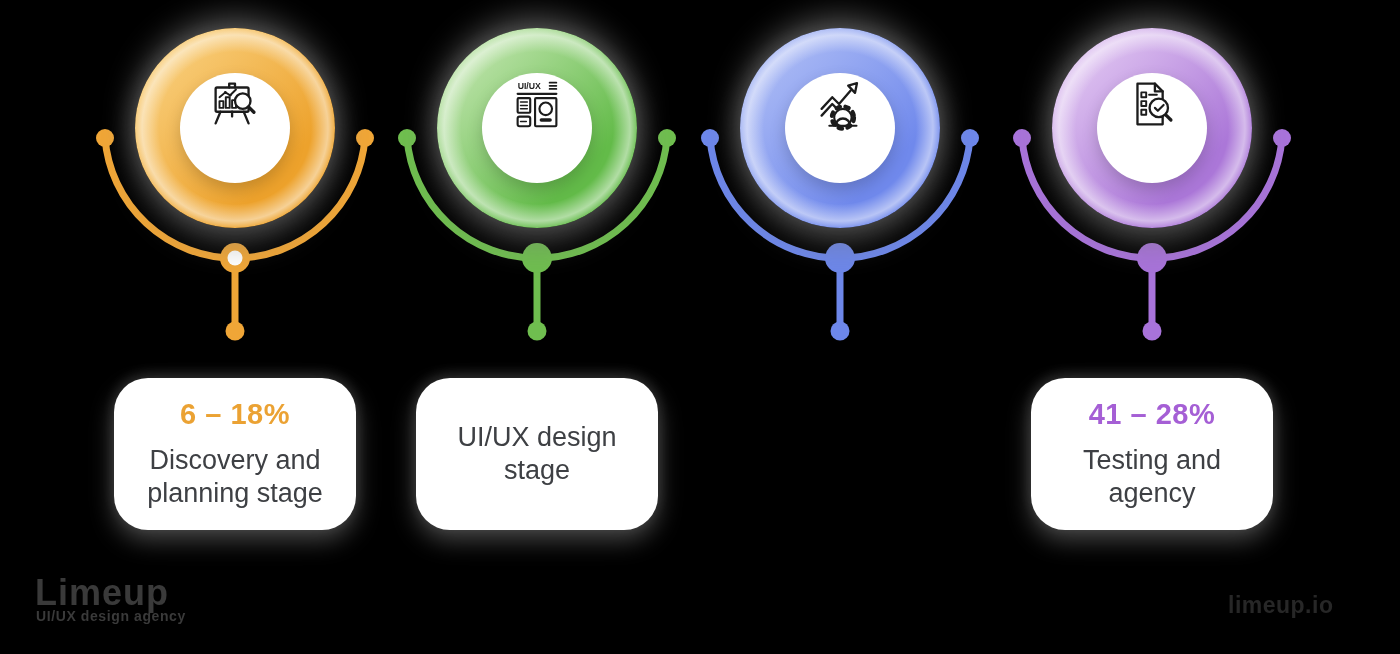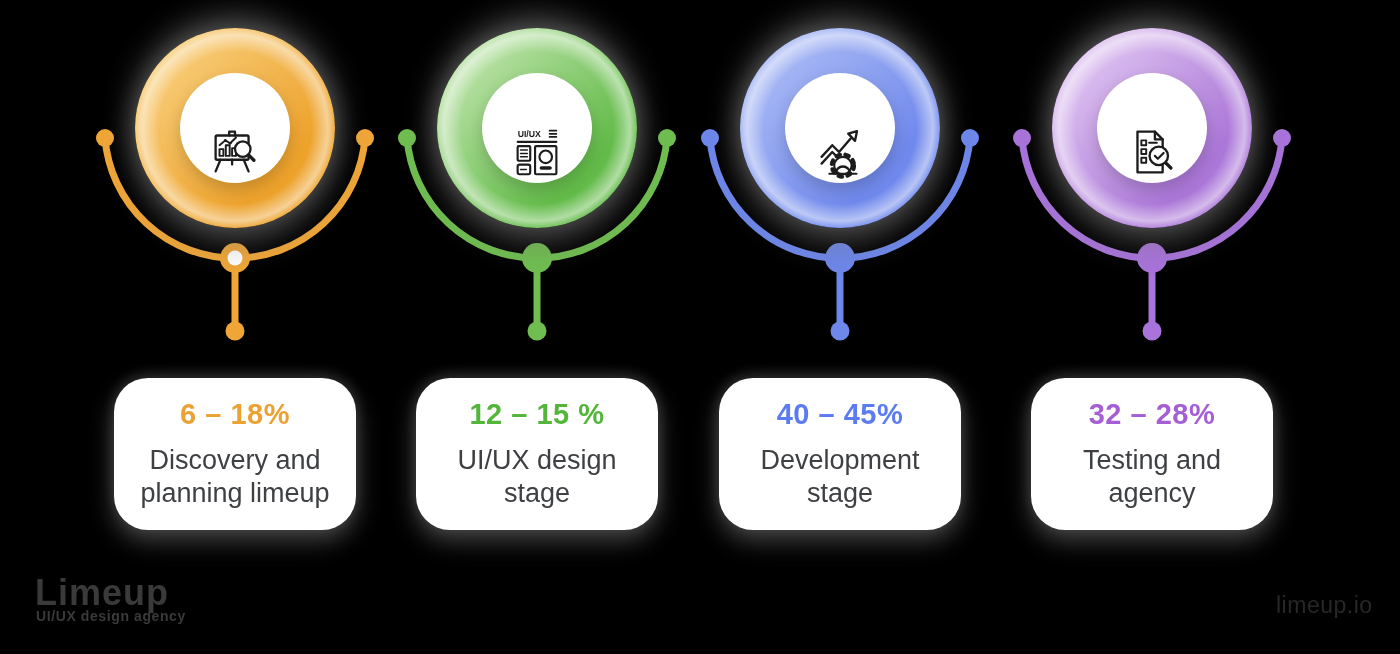--- a/index.html
+++ b/index.html
@@ -17,21 +17,21 @@
   .big-circle{
     position:absolute; left:calc(var(--cx) - 100px); top:28px;
     width:200px; height:200px; border-radius:50%;
     background:
       radial-gradient(closest-side, rgba(255,255,255,0) 76%, rgba(255,255,255,.5) 93%, rgba(255,255,255,.12) 100%),
       linear-gradient(135deg, var(--light) 0%, var(--main) 72%);
     box-shadow: 0 -10px 32px rgba(255,255,255,.33), 0 16px 32px rgba(115,115,115,.48);
   }
   .inner-circle{
     position:absolute; inset:45px; background:#fff; border-radius:50%;
-    display:flex; align-items:flex-end; justify-content:center;
+    display:flex; align-items:flex-start; justify-content:center;
     box-shadow: 0 7px 16px rgba(0,0,0,.18);
   }
   .icon{width:62px; height:62px;}
 
   .card{
     position:absolute; left:calc(var(--cx) - 121px); top:378px;
     width:242px; height:152px; background:#ffffff; border-radius:34px;
     box-shadow: 0 10px 24px rgba(128,128,128,.55), 0 -4px 14px rgba(128,128,128,.28);
     display:flex; flex-direction:column; align-items:center; justify-content:center;
     gap:13px; text-align:center; padding:4px 8px; box-sizing:border-box;
@@ -42,21 +42,21 @@
   .logo{
     position:absolute; left:35px; top:572px;
     font-size:36px; font-weight:700; color:#3a3a3a; letter-spacing:1px;
   }
   .tagline{
     position:absolute; left:36px; top:608px;
     font-size:14px; font-weight:600; color:#3a3a3a; letter-spacing:.6px;
   }
   .watermark{
     position:absolute; left:1228px; top:592px;
-    font-size:23px; font-weight:400; color:#272727; letter-spacing:.5px;margin-left:48px;
+    font-size:23px; font-weight:700; color:#272727; letter-spacing:.5px;
   }
 </style>
 </head>
 <body>
 
 <div class="canvas">
 
   <div class="stage s0" style="--main: #eda22c; --light: #fbd88d; --arc: #f0a637; --pct: #eba233;">
     <svg class="connector" viewBox="0 0 300 226">
       <path d="M 20 18 A 130.4 130.4 0 0 0 280 18" fill="none" stroke="currentColor" stroke-width="7" stroke-linecap="round"></path>
@@ -83,21 +83,21 @@
             <circle cx="22" cy="20" r="1.4" fill="#1c1c1c" stroke="none"></circle>
             <circle cx="27" cy="23" r="1.4" fill="#1c1c1c" stroke="none"></circle>
             <circle cx="40" cy="29" r="8" fill="#ffffff"></circle>
             <path d="M46 35 L51.5 40.5" stroke-width="3.4"></path>
           </g>
         </svg>
       </div>
     </div>
     <div class="card">
       <div class="pct">6 – 18%</div>
-      <div class="label">Discovery and planning limeup</div>
+      <div class="label">Discovery and planning stage</div>
     </div>
   </div>
 
   <div class="stage s1" style="--main: #63bb49; --light: #d3edc2; --arc: #6fbe4f; --pct: #53b53a;">
     <svg class="connector" viewBox="0 0 300 226">
       <path d="M 20 18 A 130.4 130.4 0 0 0 280 18" fill="none" stroke="currentColor" stroke-width="7" stroke-linecap="round"></path>
       <circle cx="20" cy="18" r="9" fill="currentColor"></circle>
       <circle cx="280" cy="18" r="9" fill="currentColor"></circle>
       <line x1="150" y1="138" x2="150" y2="211" stroke="currentColor" stroke-width="7"></line>
       <circle cx="150" cy="138" r="15" fill="currentColor"></circle>
@@ -115,21 +115,20 @@
             <rect x="12" y="45" width="13" height="10" rx="2"></rect>
             <path d="M15 50 h6" stroke-width="1.5"></path>
             <rect x="30" y="26" width="22" height="29" rx="1"></rect>
             <circle cx="41" cy="37" r="6.5"></circle>
             <path d="M36.5 48.5 h9" stroke-width="3.6"></path>
           </g>
         </svg>
       </div>
     </div>
     <div class="card">
-      <div class="pct">12 – 15 %</div>
       <div class="label">UI/UX design stage</div>
     </div>
   </div>
 
   <div class="stage s2" style="--main: #7089ec; --light: #bac7f7; --arc: #6d87ea; --pct: #5b7bf1;">
     <svg class="connector" viewBox="0 0 300 226">
       <path d="M 20 18 A 130.4 130.4 0 0 0 280 18" fill="none" stroke="currentColor" stroke-width="7" stroke-linecap="round"></path>
       <circle cx="20" cy="18" r="9" fill="currentColor"></circle>
       <circle cx="280" cy="18" r="9" fill="currentColor"></circle>
       <line x1="150" y1="138" x2="150" y2="211" stroke="currentColor" stroke-width="7"></line>
@@ -143,24 +142,20 @@
             <path d="M13 37 L24 25 L31 32 L43 18"></path>
             <path d="M40.5 13 L49.5 10.5 L47.5 20.5 Z"></path>
             <path d="M13 44 L24 32 L29 37"></path>
             <circle cx="35" cy="46" r="11.5" stroke-width="4.2" stroke-dasharray="3.8 5.6"></circle>
             <circle cx="35" cy="46" r="9" stroke-width="2.2"></circle>
             <path d="M27.5 54.5 a 7.5 7.5 0 0 1 15 0"></path>
             <path d="M21 54.5 h28" stroke-width="2.2"></path>
           </g>
         </svg>
       </div>
-    </div>
-    <div class="card">
-      <div class="pct">40 – 45%</div>
-      <div class="label">Development stage</div>
     </div>
   </div>
 
   <div class="stage s3" style="--main: #ab77d8; --light: #ecd7f7; --arc: #a873da; --pct: #a55fd5;">
     <svg class="connector" viewBox="0 0 300 226">
       <path d="M 20 18 A 130.4 130.4 0 0 0 280 18" fill="none" stroke="currentColor" stroke-width="7" stroke-linecap="round"></path>
       <circle cx="20" cy="18" r="9" fill="currentColor"></circle>
       <circle cx="280" cy="18" r="9" fill="currentColor"></circle>
       <line x1="150" y1="138" x2="150" y2="211" stroke="currentColor" stroke-width="7"></line>
       <circle cx="150" cy="138" r="15" fill="currentColor"></circle>
@@ -177,21 +172,21 @@
             <rect x="21" y="38" width="5" height="5" stroke-width="2"></rect>
             <path d="M29 22.5 h8" stroke-width="2"></path>
             <circle cx="39" cy="36" r="9.5" fill="#ffffff"></circle>
             <path d="M35 36 l3 3 l6 -6" stroke-width="2.2"></path>
             <path d="M46.5 43.5 l5 5" stroke-width="3.4"></path>
           </g>
         </svg>
       </div>
     </div>
     <div class="card">
-      <div class="pct">32 – 28%</div>
+      <div class="pct">41 – 28%</div>
       <div class="label">Testing and agency</div>
     </div>
   </div>
 
   <div class="logo">Limeup</div>
   <div class="tagline">UI/UX design agency</div>
   <div class="watermark">limeup.io</div>
 
 </div>
 

